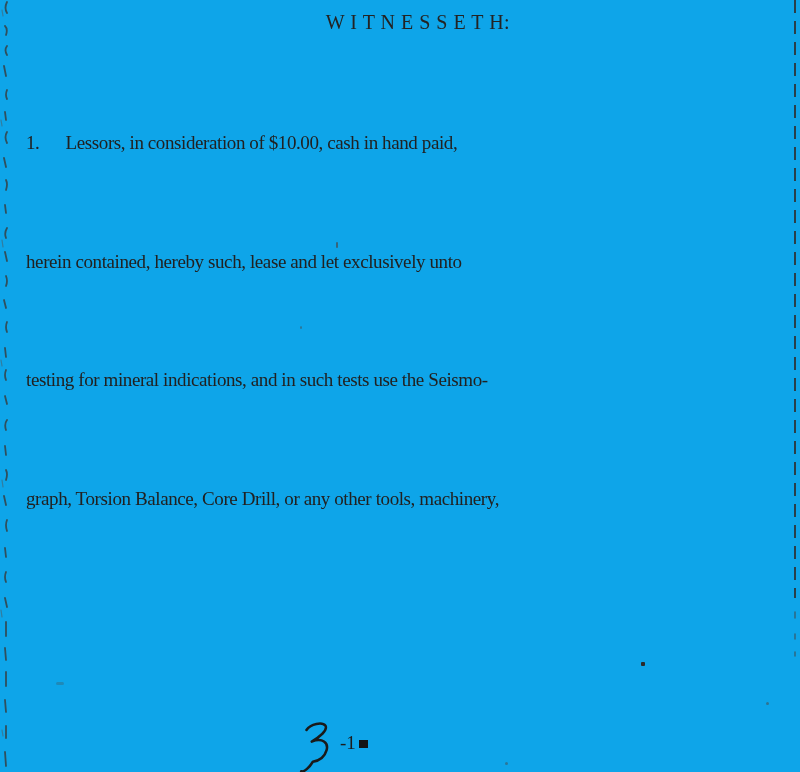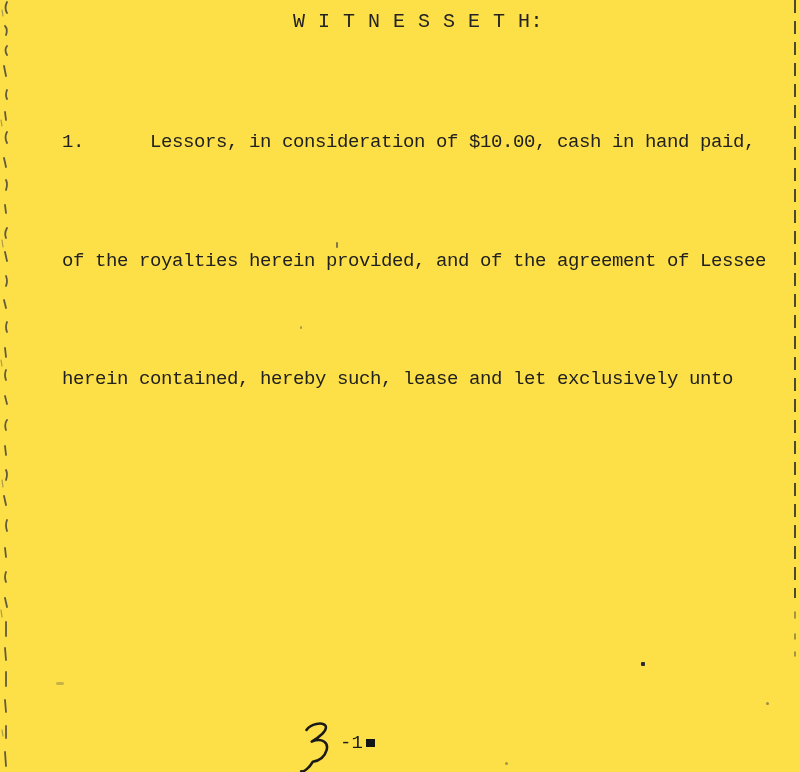--- a/index.html
+++ b/index.html
@@ -5,21 +5,22 @@
   html, body { margin: 0; padding: 0; }
   body {
     width: 800px; height: 772px;
     background: #ffffff;
     overflow: hidden;
     position: relative;
     font-family: "Liberation Mono", "DejaVu Sans Mono", monospace;
   }
   .page {
     position: absolute; inset: 0;
-    background: #fde047;
+    background: #0ea5e9;
+    font-family: Liberation Serif, serif;
   }
   .heading {
     position: absolute;
     top: 9px; left: 0; width: 100%;
     text-align: center;
     transform: translateX(18px);
     font-size: 20px;
     line-height: 26px;
     color: #232323;
     white-space: pre;
@@ -27,21 +28,21 @@
   }
   .text-block {
     position: absolute;
     top: 44px; left: 26px; right: 4px;
     color: #212121;
     font-size: 19px;
     line-height: 39.5px;
     white-space: pre;
     letter-spacing: -0.4px;
   }
-  .line { height: 39.5px; margin-left: 36px; }
+  .line { height: 39.5px; }
   .edge-svg {
     position: absolute; top: 0; height: 772px; pointer-events: none;
   }
   .edge-left  { left: 0; width: 16px; }
   .edge-right { right: 0; width: 14px; }
   .footer-numeral-svg {
     position: absolute; left: 298px; top: 722px;
     width: 36px; height: 52px;
   }
   .page-number {
@@ -85,22 +86,23 @@
 
   <svg class="edge-svg edge-right" viewBox="0 0 14 772" xmlns="http://www.w3.org/2000/svg">
     <line x1="9" y1="0" x2="9" y2="598" stroke="#2e2e2e" stroke-width="2" stroke-dasharray="13 8" opacity="0.85"></line>
     <path d="M9 612 l0 6 M9 634 l0 5 M9 652 l0 4" fill="none" stroke="#444" stroke-width="1.6" stroke-linecap="round" opacity="0.6"></path>
   </svg>
 
   <div class="heading">W I T N E S S E T H:</div>
 
   <div class="text-block">
     <div class="line">1.      Lessors, in consideration of $10.00, cash in hand paid,</div>
-    <div class="line">of the royalties herein provided, and of the agreement of Lessee</div>
     <div class="line">herein contained, hereby such, lease and let exclusively unto</div>
+    <div class="line">testing for mineral indications, and in such tests use the Seismo-</div>
+    <div class="line">graph, Torsion Balance, Core Drill, or any other tools, machinery,</div>
     
     
     
     
     
     
     
     
     
     

